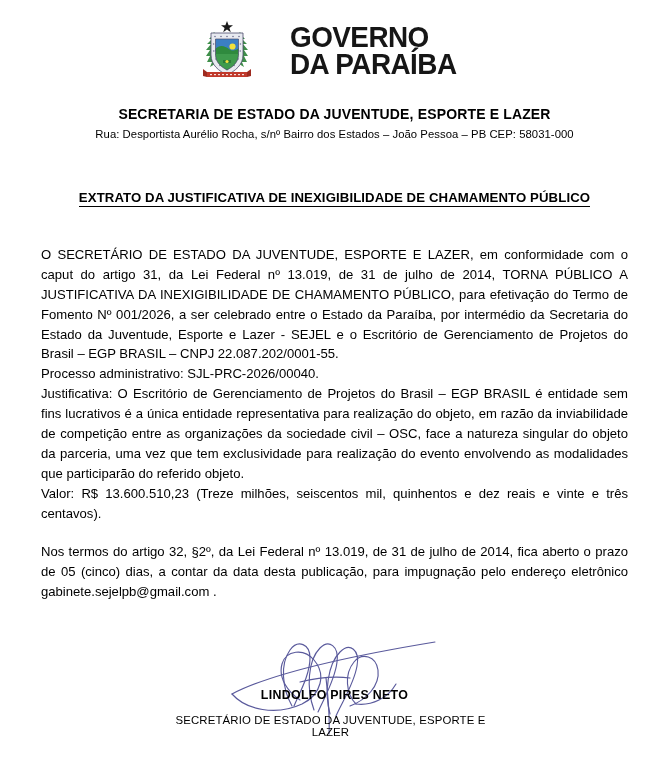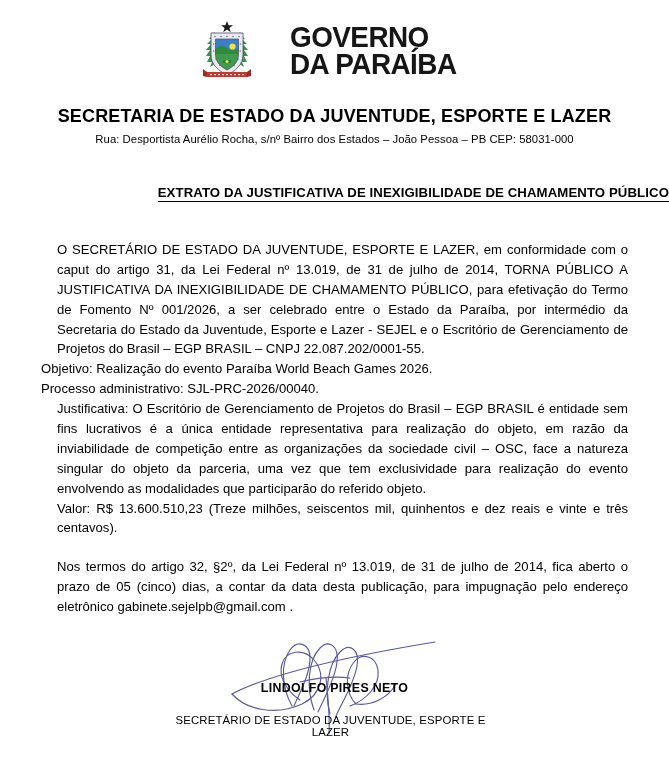--- a/index.html
+++ b/index.html
@@ -43,58 +43,58 @@
     font-weight: bold;
     font-size: 30px;
     color: #161616;
     transform: scaleX(0.93);
     transform-origin: left center;
     white-space: nowrap;
   }
 
   .sec-name {
     margin-top: 24px;
-    font-size: 18px;
+    font-size: 14px;
     font-weight: bold;
     letter-spacing: 0.15px;
     text-align: center;
   }
   .sec-addr {
     margin-top: 6px;
     font-size: 11.3px;
     font-weight: normal;
     text-align: right;
     letter-spacing: 0.05px;
   }
 
   
   .doc-title {
-    margin-top: 40px;
-    text-align: right;
+    margin-top: 50px;
+    text-align: center;
     font-size: 13.2px;
     font-weight: bold;
     letter-spacing: 0.1px;
   }
   .doc-title span {
     border-bottom: 1.5px solid #000;
     padding-bottom: 1px;
   }
 
   
   .doc-body {
     margin: 40px 41px 0 41px;
     font-size: 13.1px;
     line-height: 1.52;
   }
   .para {
     text-align: justify;
     text-justify: inter-word;
     margin: 0;
   }
-  .para.justified-block { text-align: justify; margin-left: 16px; }
+  .para.justified-block { text-align: justify; }
   .para-gap { height: 19px; }
 
   
   .line-left { text-align: left; }
 
   
   .signature-area {
     position: absolute;
     left: 0;
     right: 0;
@@ -114,21 +114,21 @@
     top: 0;
     transform: translateX(-50%);
     width: 210px;
     height: 105px;
     pointer-events: none;
   }
   .sig-name {
     position: absolute;
     left: 0;
     right: 0;
-    top: 51px;
+    top: 58px;
     text-align: center;
     font-size: 12.4px;
     font-weight: bold;
     letter-spacing: 0.3px;
   }
   .sig-role {
     position: absolute;
     left: 0;
     right: 8px;
     top: 84px;
@@ -224,21 +224,20 @@
   <div class="sec-addr">Rua: Desportista Aurélio Rocha, s/nº Bairro dos Estados – João Pessoa – PB CEP: 58031-000</div>
 </div>
 
 <div class="doc-title">
   <span>EXTRATO DA JUSTIFICATIVA DE INEXIGIBILIDADE DE CHAMAMENTO PÚBLICO</span>
 </div>
 
 <div class="doc-body">
 
   <p class="para justified-block">O SECRETÁRIO DE ESTADO DA JUVENTUDE, ESPORTE E LAZER, em conformidade com o caput do artigo 31, da Lei Federal nº 13.019, de 31 de julho de 2014, TORNA PÚBLICO A JUSTIFICATIVA DA INEXIGIBILIDADE DE CHAMAMENTO PÚBLICO, para efetivação do Termo de Fomento Nº 001/2026, a ser celebrado entre o Estado da Paraíba, por intermédio da Secretaria do Estado da Juventude, Esporte e Lazer - SEJEL e o Escritório de Gerenciamento de Projetos do Brasil – EGP BRASIL – CNPJ 22.087.202/0001-55.</p>
-  <p class="para line-left">Objetivo: Realização do evento Paraíba World Beach Games 2026.</p>
   <p class="para line-left">Processo administrativo: SJL-PRC-2026/00040.</p>
   <p class="para justified-block">Justificativa: O Escritório de Gerenciamento de Projetos do Brasil – EGP BRASIL é entidade sem fins lucrativos é a única entidade representativa para realização do objeto, em razão da inviabilidade de competição entre as organizações da sociedade civil – OSC, face a natureza singular do objeto da parceria, uma vez que tem exclusividade para realização do evento envolvendo as modalidades que participarão do referido objeto.</p>
   <p class="para justified-block">Valor: R$ 13.600.510,23 (Treze milhões, seiscentos mil, quinhentos e dez reais e vinte e três centavos).</p>
 
   <div class="para-gap"></div>
 
   <p class="para justified-block">Nos termos do artigo 32, §2º, da Lei Federal nº 13.019, de 31 de julho de 2014, fica aberto o prazo de 05 (cinco) dias, a contar da data desta publicação, para impugnação pelo endereço eletrônico gabinete.sejelpb@gmail.com .</p>
 </div>
 
 <div class="signature-area">

